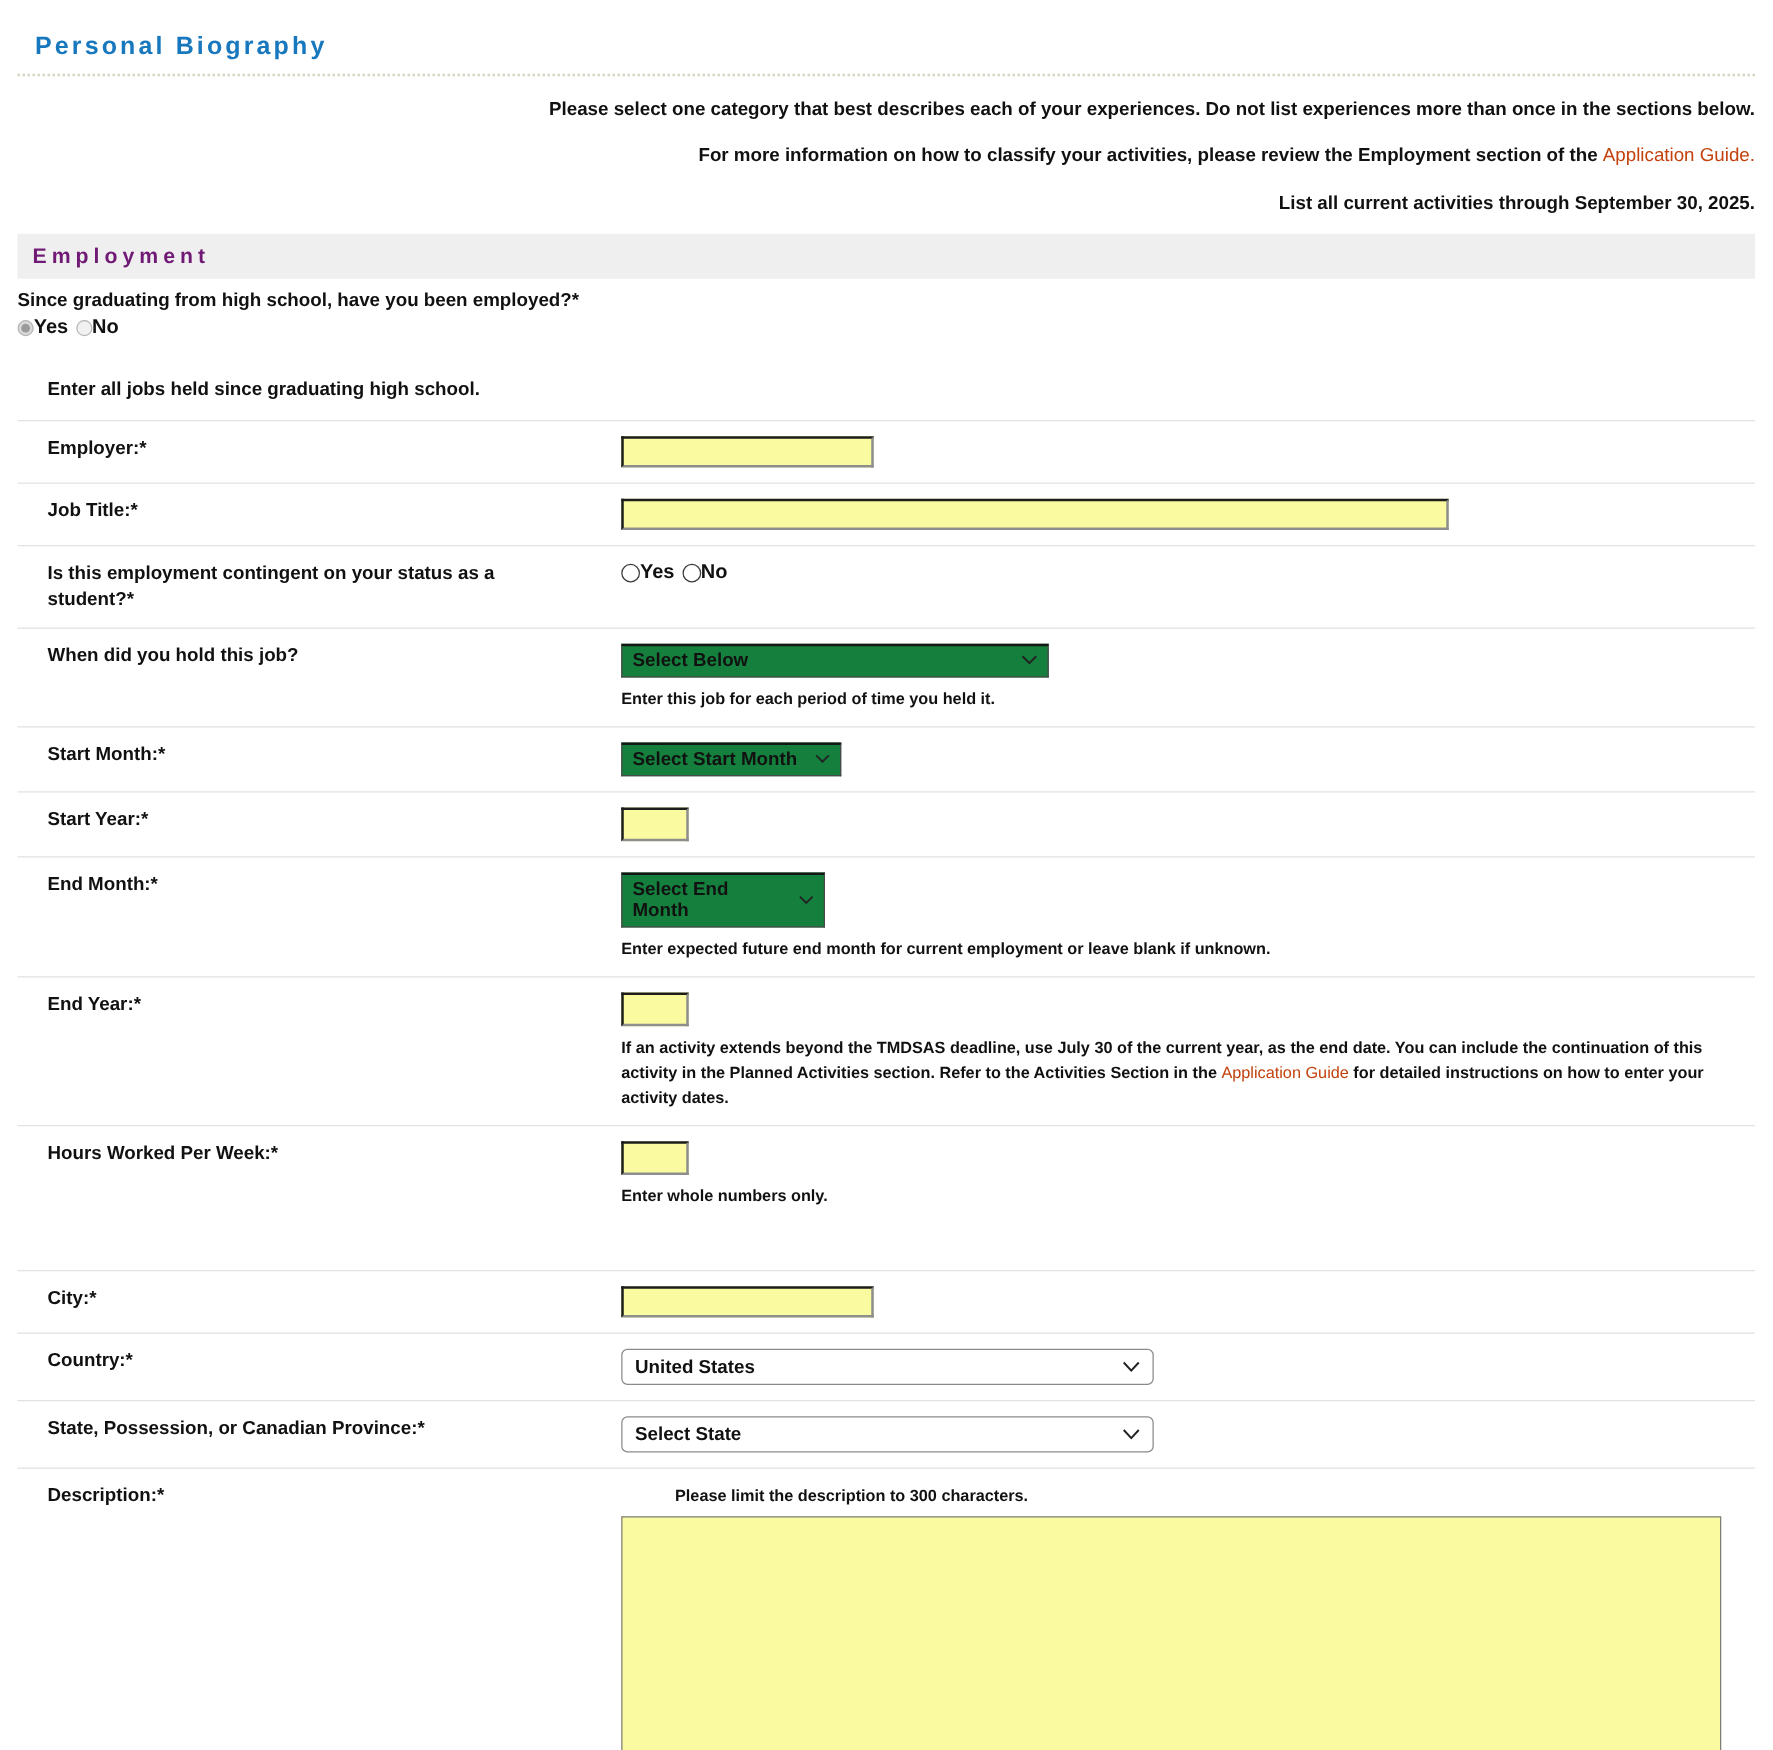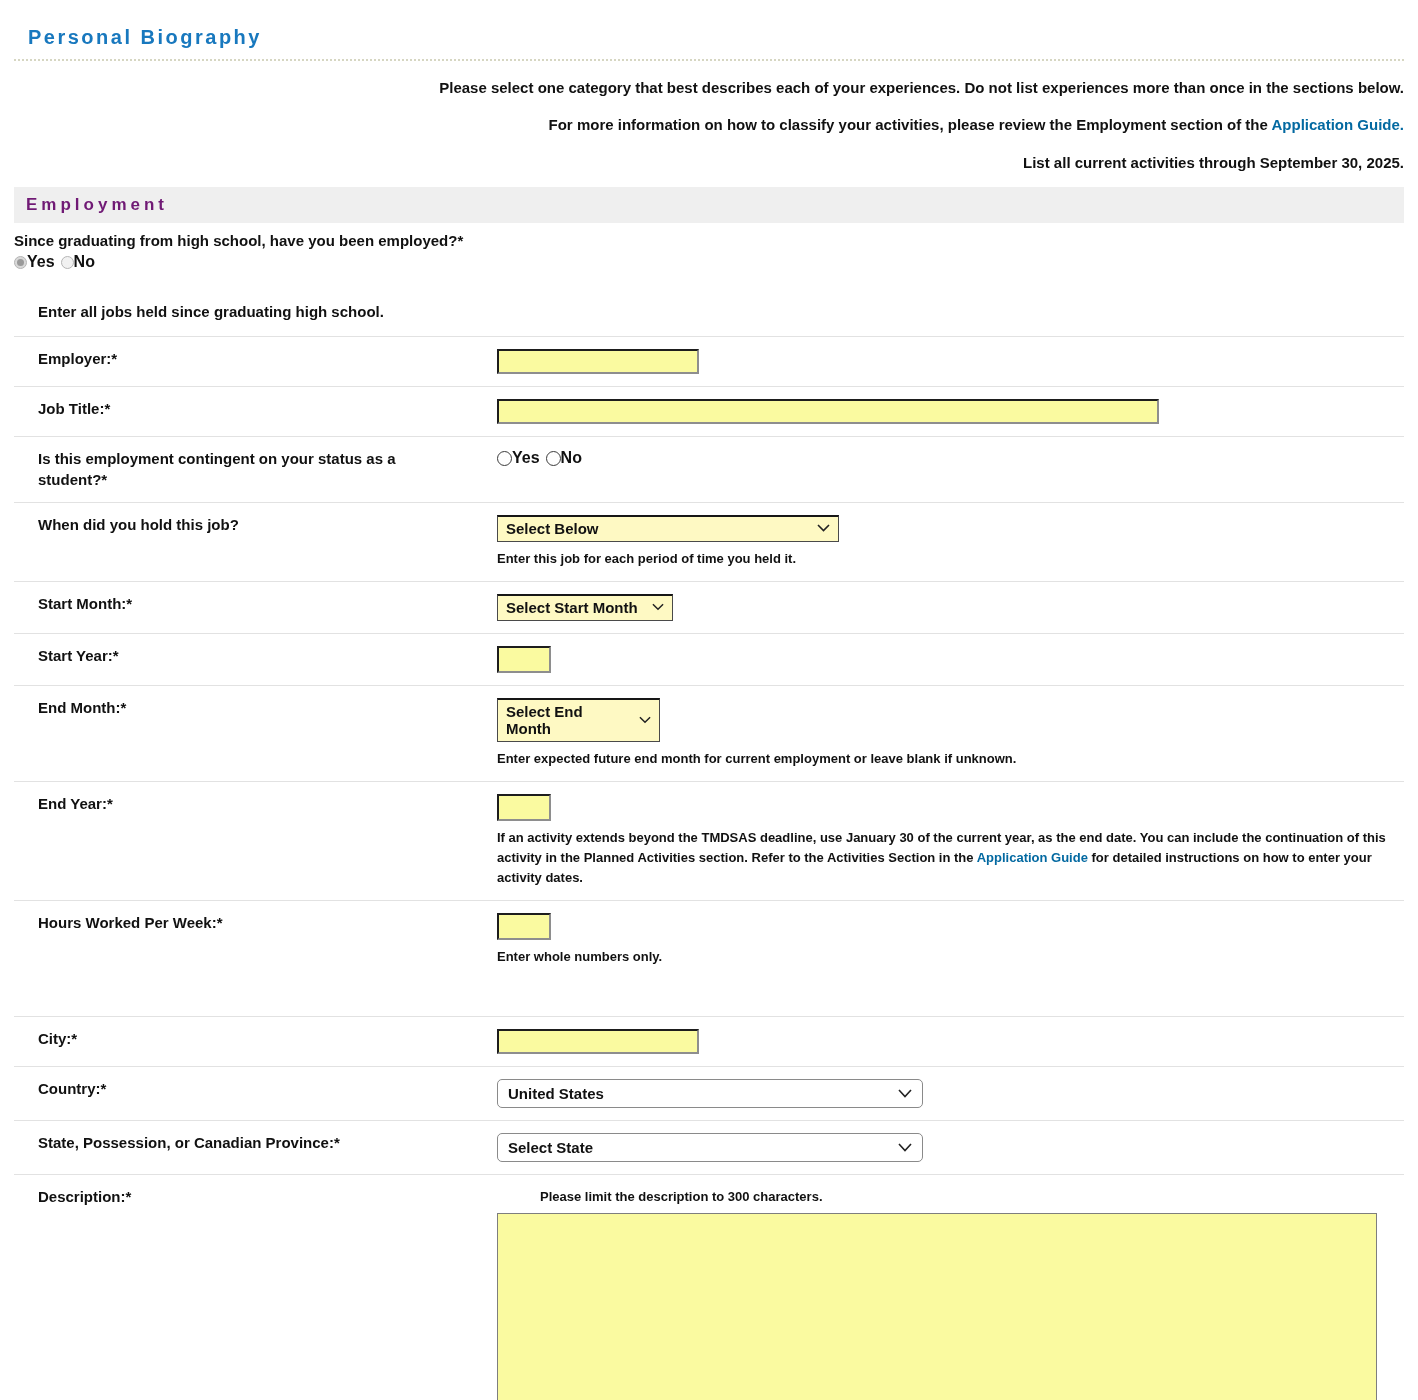--- a/index.html
+++ b/index.html
@@ -17,21 +17,21 @@
     font-size: 20px;
     letter-spacing: 2.5px;
     color: #1878BE;
     font-weight: 700;
   }
   .title-divider { border-bottom: 2px dotted #d6d6c2; }
 
   
   .intro { font-size: 15px; line-height: 1.35; margin-top: 17px; text-align: right; }
   .intro a, .inline-link {
-    color: #0369a1; text-decoration: none; cursor: pointer; font-weight: 700;
+    color: #c2410c; text-decoration: none; cursor: pointer; font-weight: 400;
   }
 
   
   .section-bar {
     margin-top: 14px;
     background: #efefef;
     font-size: 17px;
     letter-spacing: 4px;
     padding: 8px 12px;
     color: #701a75;
@@ -79,21 +79,21 @@
   .ti-med   { width: 190px; }
   .ti-wide  { width: 650px; }
   .ti-small { width: 42px; height: 23px; }
 
   
   .sel {
     display: inline-flex; align-items: center; justify-content: space-between;
     box-sizing: border-box; font-size: 15px; cursor: pointer; gap: 8px;
   }
   .sel-y {
-    background: #fef9c3;
+    background: #15803d;
     border: 1px solid #4a4a4a;
     border-top: 2px solid #161616;
     padding: 3px 8px 4px 8px;
   }
   .sel-when  { width: 342px; }
   .sel-month { width: 176px; text-align: center; }
   .sel-endm  { width: 163px; }
   .sel-w {
     background: #ffffff;
     border: 1px solid #8a8a8a;
@@ -207,21 +207,21 @@
         </span>
       </div>
       <div class="help">Enter expected future end month for current employment or leave blank if unknown.</div>
     </div>
   </div>
 
   <div class="row">
     <div class="lbl">End Year:*</div>
     <div class="val">
       <input type="text" class="ti ti-small" style="">
-      <div class="help"><span>If an activity extends beyond the TMDSAS deadline, use January 30 of the current year, as the end date. You can include the continuation of this activity in the Planned Activities section. Refer to the Activities Section in the </span><a class="inline-link">Application Guide</a><span> for detailed instructions on how to enter your activity dates.</span></div>
+      <div class="help"><span>If an activity extends beyond the TMDSAS deadline, use July 30 of the current year, as the end date. You can include the continuation of this activity in the Planned Activities section. Refer to the Activities Section in the </span><a class="inline-link">Application Guide</a><span> for detailed instructions on how to enter your activity dates.</span></div>
     </div>
   </div>
 
   <div class="row row-tall">
     <div class="lbl">Hours Worked Per Week:*</div>
     <div class="val">
       <input type="text" class="ti ti-small" style="">
       <div class="help">Enter whole numbers only.</div>
     </div>
   </div>

